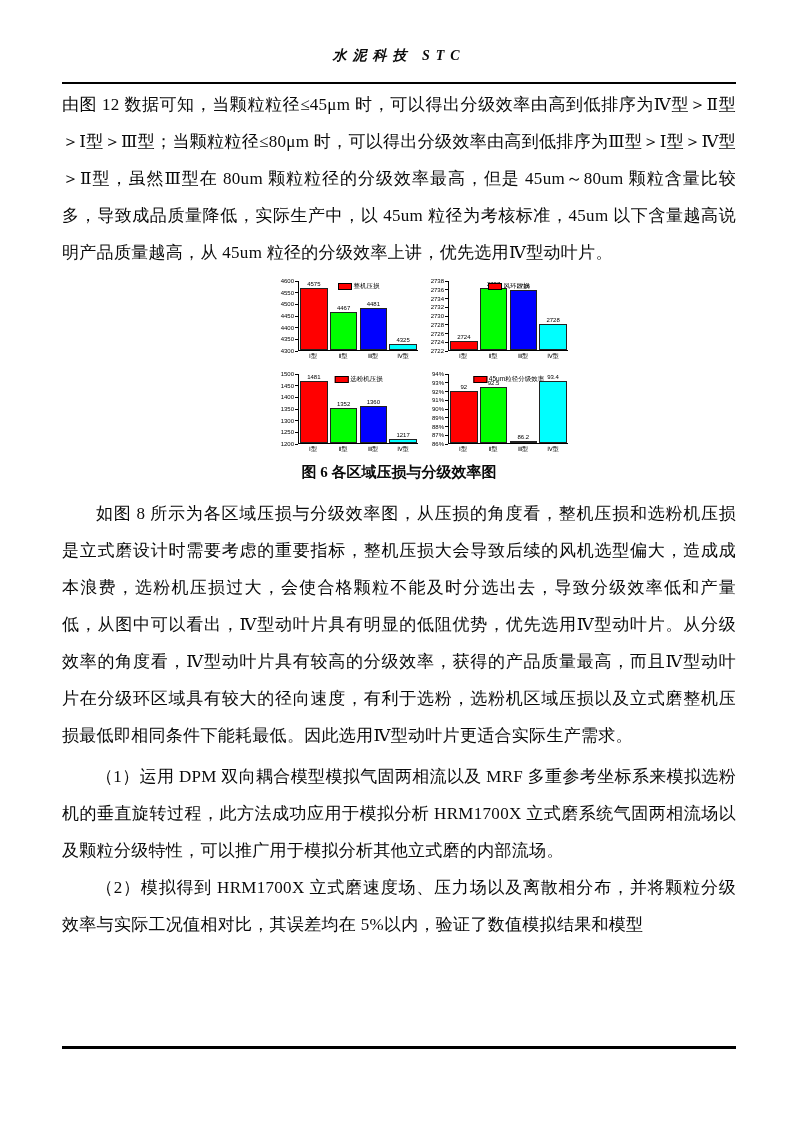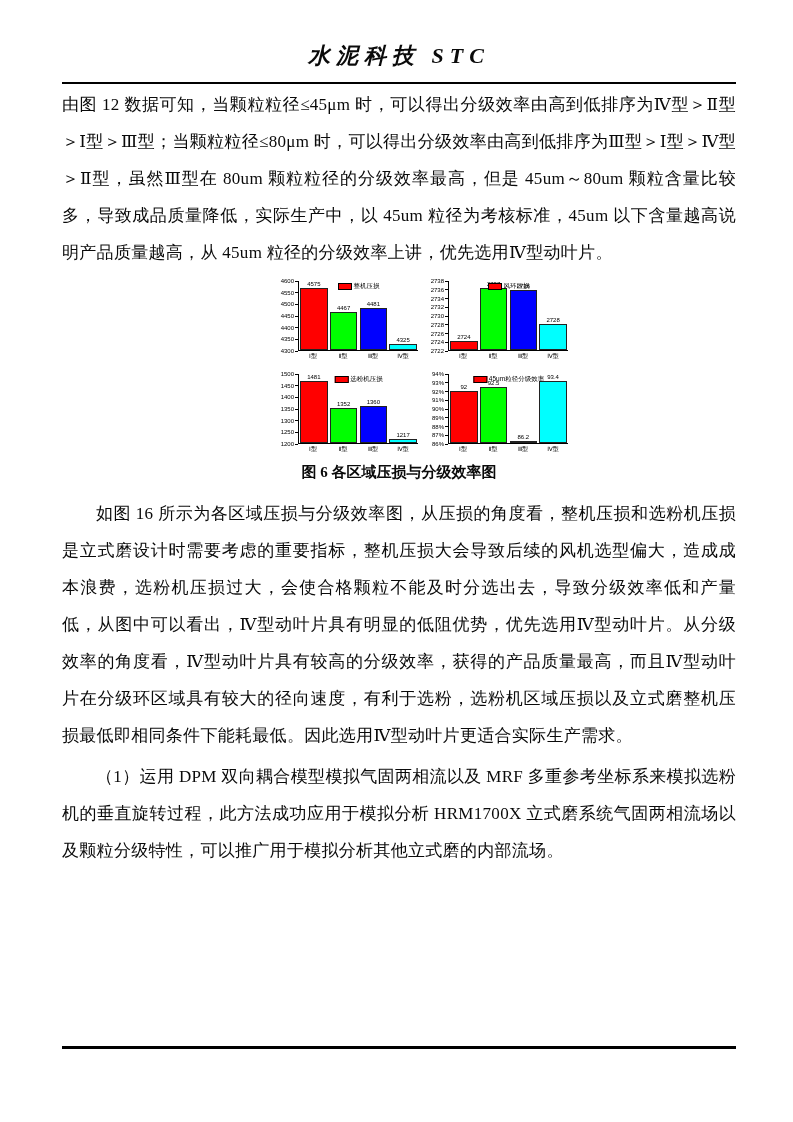--- a/index.html
+++ b/index.html
@@ -4,21 +4,21 @@
 <style>
   * { margin:0; padding:0; box-sizing:border-box; }
   html,body { background:#888; }
   .page {
     width:793px; height:1122px; background:#ffffff; position:relative;
     margin:0 auto; font-family:"Liberation Serif","DejaVu Serif",serif;
     color:#0a0a0a; overflow:hidden;
   }
   .content { position:absolute; left:62px; top:0; width:674px; }
   .journal-title {
-    text-align:center; font-size:22px; font-weight:bold; font-style:italic;
+    text-align:center; font-size:14px; font-weight:bold; font-style:italic;
     letter-spacing:6px; margin-top:42px; line-height:28px;
   }
   .header-rule { border-top:2px solid #000; margin-top:12px; }
   .para {
     font-size:17px; line-height:37px; text-align:justify; letter-spacing:0.3px;
   }
   .para.p1 { margin-top:2px; }
   .para.indent { text-indent:2em; }
   .para.p2 { margin-top:13px; }
   .para.c1 { margin-top:4px; }
@@ -271,22 +271,23 @@
             <div class="xlabel">Ⅰ型</div>
             <div class="xlabel">Ⅱ型</div>
             <div class="xlabel">Ⅲ型</div>
             <div class="xlabel">Ⅳ型</div>
           </div>
       </div>
     </div>
 
     <div class="figure-caption">图 6 各区域压损与分级效率图</div>
 
-    <div class="para p2 indent">如图 16 所示为各区域压损与分级效率图，从压损的角度看，整机压损和选粉机压损是立式磨设计时需要考虑的重要指标，整机压损大会导致后续的风机选型偏大，造成成本浪费，选粉机压损过大，会使合格颗粒不能及时分选出去，导致分级效率低和产量低，从图中可以看出，Ⅳ型动叶片具有明显的低阻优势，优先选用Ⅳ型动叶片。从分级效率的角度看，Ⅳ型动叶片具有较高的分级效率，获得的产品质量最高，而且Ⅳ型动叶片在分级环区域具有较大的径向速度，有利于选粉，选粉机区域压损以及立式磨整机压损最低即相同条件下能耗最低。因此选用Ⅳ型动叶片更适合实际生产需求。</div>
+    <div class="para p2 indent">如图 8 所示为各区域压损与分级效率图，从压损的角度看，整机压损和选粉机压损是立式磨设计时需要考虑的重要指标，整机压损大会导致后续的风机选型偏大，造成成本浪费，选粉机压损过大，会使合格颗粒不能及时分选出去，导致分级效率低和产量低，从图中可以看出，Ⅳ型动叶片具有明显的低阻优势，优先选用Ⅳ型动叶片。从分级效率的角度看，Ⅳ型动叶片具有较高的分级效率，获得的产品质量最高，而且Ⅳ型动叶片在分级环区域具有较大的径向速度，有利于选粉，选粉机区域压损以及立式磨整机压损最低即相同条件下能耗最低。因此选用Ⅳ型动叶片更适合实际生产需求。</div>
 
 
     <div class="para c1 indent">（1）运用 DPM 双向耦合模型模拟气固两相流以及 MRF 多重参考坐标系来模拟选粉机的垂直旋转过程，此方法成功应用于模拟分析 HRM1700X 立式磨系统气固两相流场以及颗粒分级特性，可以推广用于模拟分析其他立式磨的内部流场。</div>
+    <div class="para c2 indent">（2）模拟得到 HRM1700X 立式磨速度场、压力场以及离散相分布，并将颗粒分级效率与实际工况值相对比，其误差均在 5%以内，验证了数值模拟结果和模型</div>
   </div>
 
   <div class="footer">
     <div class="footer-rule"></div>
   </div>
 </div>
 
 </body></html>

